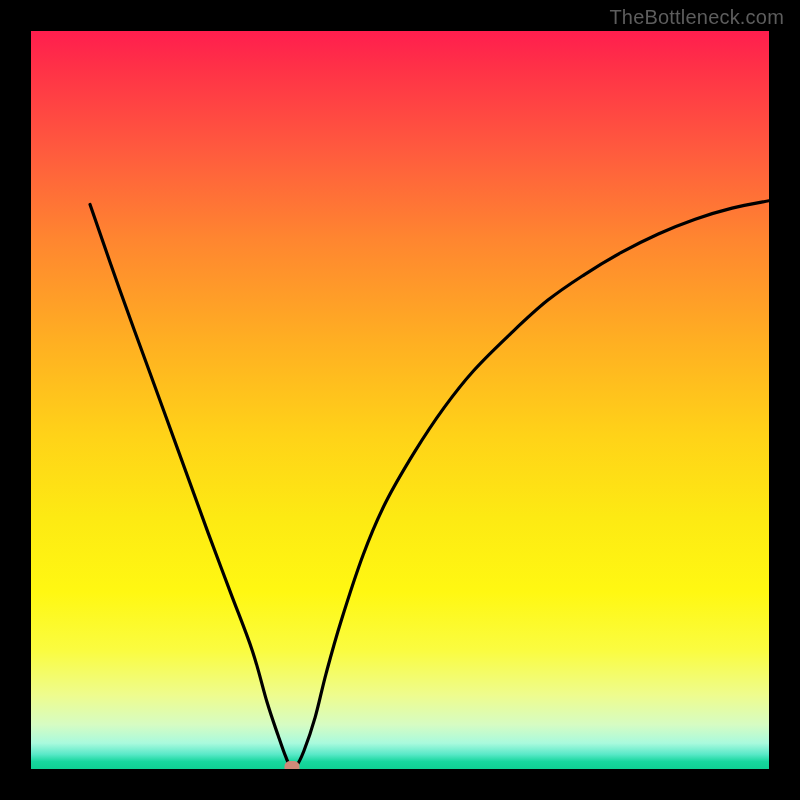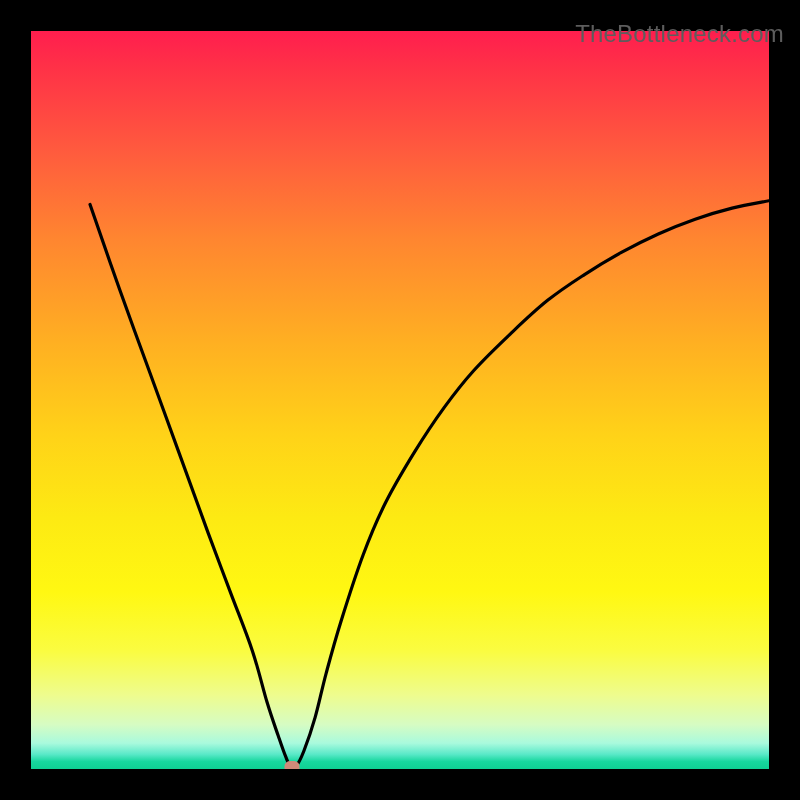--- a/index.html
+++ b/index.html
@@ -12,24 +12,24 @@
     overflow: hidden;
   }
   .frame {
     position: relative;
     width: 800px;
     height: 800px;
     background: #000;
   }
   .watermark {
     position: absolute;
-    top: 20px;
+    top: 6px;
     right: 16px;
     color: #5d5d5d;
-    font-size: 24px;
+    font-size: 20px;
     font-weight: 500;
     letter-spacing: 0.2px;
     z-index: 10;
   }
   .plot-area {
     position: absolute;
     left: 31px;
     top: 31px;
     width: 738px;
     height: 738px;

